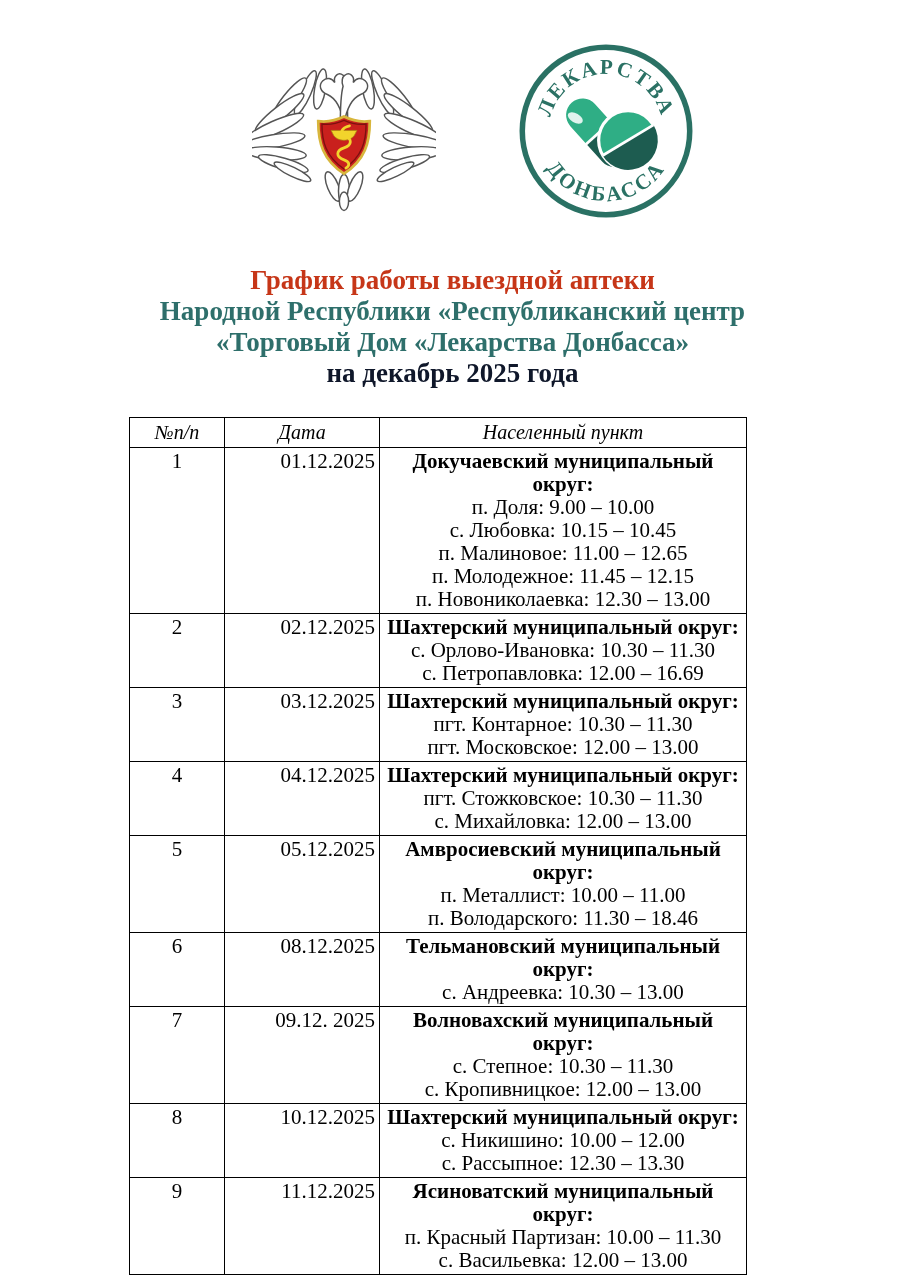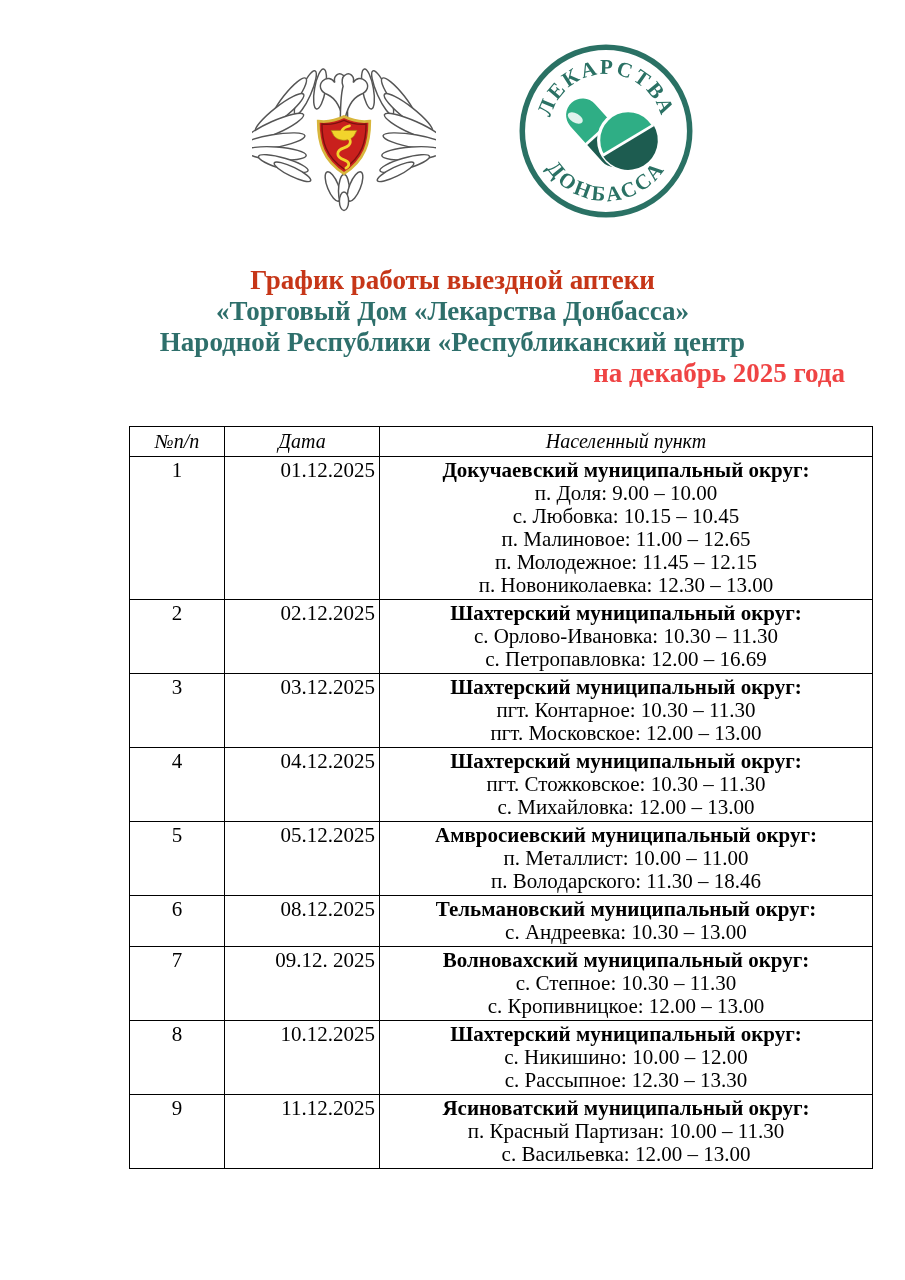--- a/index.html
+++ b/index.html
@@ -13,25 +13,25 @@
   
   .logos{position:absolute;top:0;left:0;width:905px;height:240px;}
   .coat{position:absolute;left:252px;top:52px;width:184px;height:166px;}
   .roundlogo{position:absolute;left:514px;top:36px;width:184px;height:190px;}
 
   
   .title{position:absolute;top:244px;left:60px;width:785px;text-align:center;
          font-weight:bold;font-size:27px;line-height:31px;margin-top:21px;}
   .t-red{color:var(--title-red,#c63618);}
   .t-teal{color:var(--title-teal,#2e6f6b);}
-  .t-black{color:#ef4444;text-align:right;}
+  .t-black{color:#0f172a;}
 
   
   table.sched{
-    position:absolute;left:129px;top:426px;width:744px;
+    position:absolute;left:129px;top:417px;width:618px;
     border-collapse:collapse;table-layout:fixed;
     font-size:21px;line-height:23px;
   }
   table.sched th, table.sched td{
     border:1px solid #000;vertical-align:top;padding:2px 4px;
   }
   th.c-num{width:86px;} th.c-date{width:146px;} th.c-place{width:auto;}
   table.sched thead th{
     font-weight:normal;font-style:italic;text-align:center;
     font-size:20px;padding:3px 4px;
@@ -127,22 +127,22 @@
       <g>
         <circle cx="124" cy="110" r="32" fill="#2fae85" stroke="#ffffff" stroke-width="3.5"></circle>
         <path d="M 96.3,126.6 A 32,32 0 0 0 151.7,93.4 Z" fill="#1d5c50"></path>
         <line x1="96.3" y1="126.6" x2="151.7" y2="93.4" stroke="#ffffff" stroke-width="3"></line>
       </g>
     </svg>
   </div>
 
   <div class="title">
     <div class="t-red">График работы выездной аптеки</div>
+    <div class="t-teal">Народной Республики «Республиканский центр</div>
     <div class="t-teal">«Торговый Дом «Лекарства Донбасса»</div>
-    <div class="t-teal">Народной Республики «Республиканский центр</div>
     <div class="t-black">на декабрь 2025 года</div>
   </div>
 
   <table class="sched">
     <thead>
       <tr>
         <th class="c-num">№п/п</th>
         <th class="c-date">Дата</th>
         <th class="c-place">Населенный пункт</th>
       </tr>

